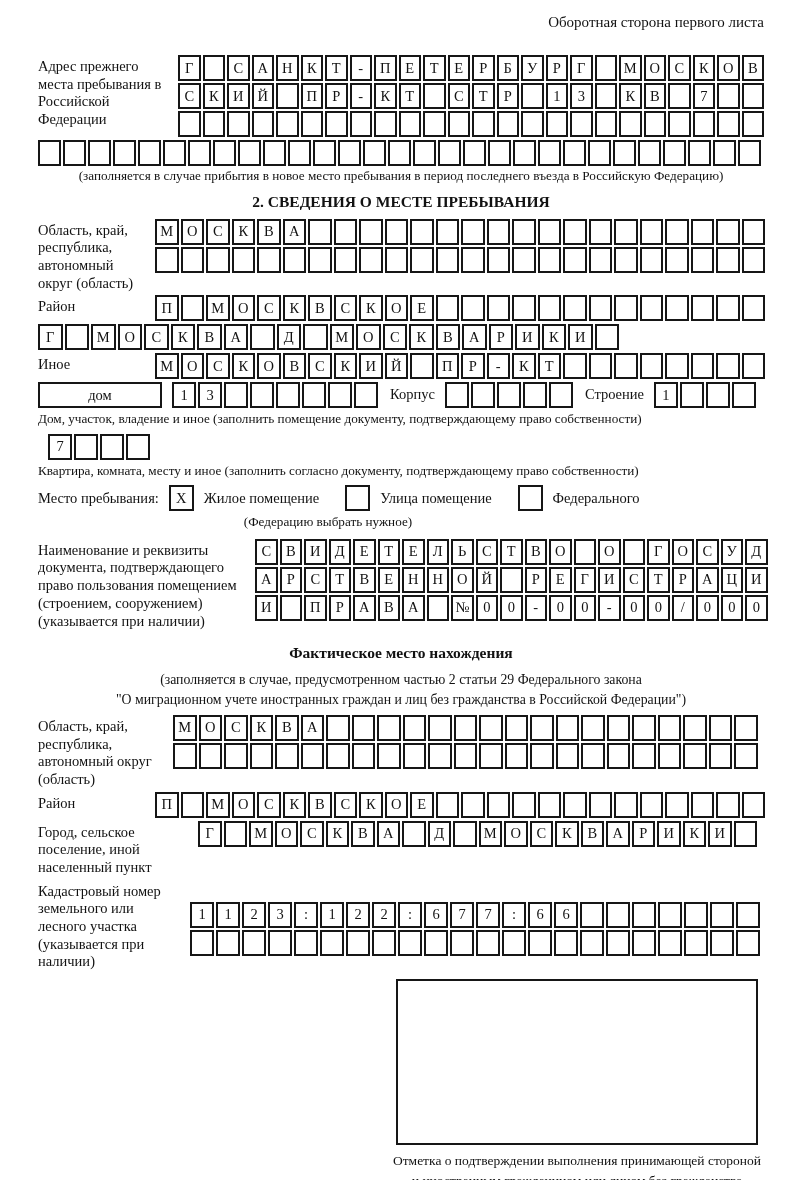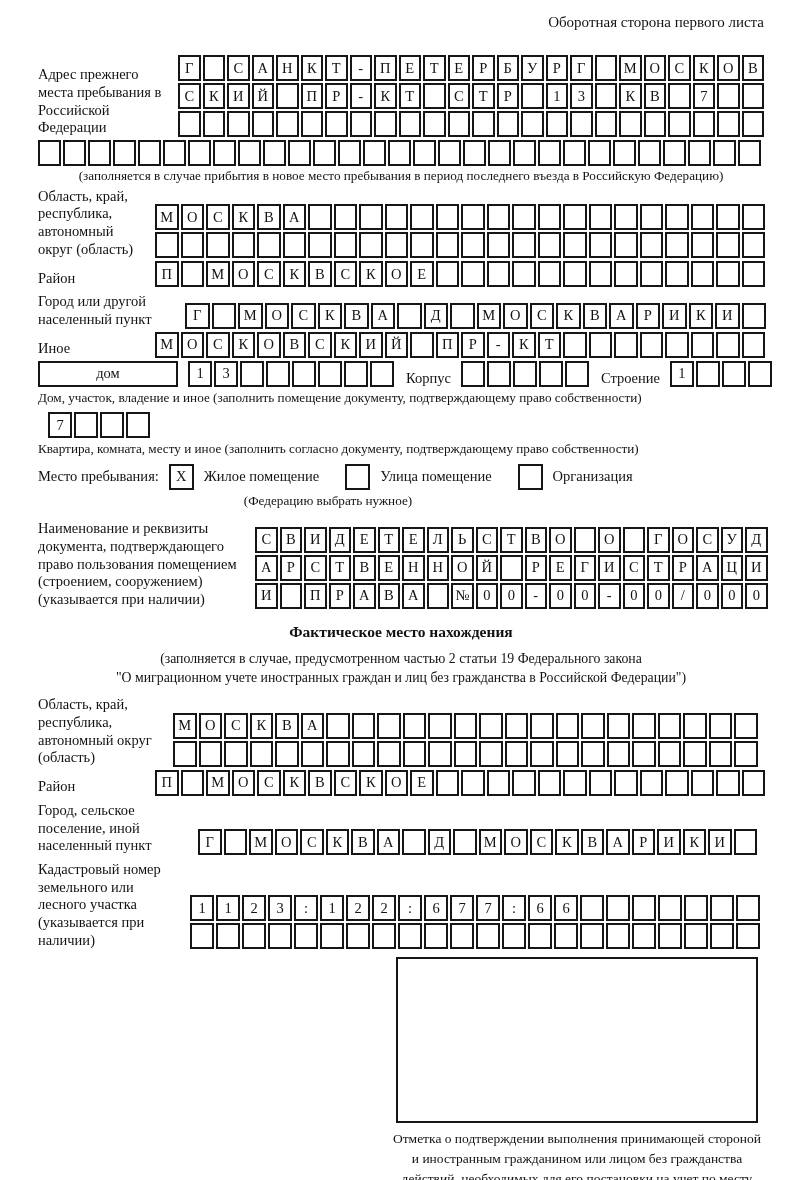--- a/index.html
+++ b/index.html
@@ -3,21 +3,21 @@
 <meta charset="utf-8">
 <style>
   html,body { margin:0; padding:0; }
   body {
     width:800px; height:1180px; background:#ffffff; overflow:hidden;
     font-family:"Liberation Serif", serif; color:#121212;
   }
   .sheet { box-sizing:border-box; width:800px; height:1180px; padding:14px 36px 0 38px; }
   .header-note { text-align:right; font-size:15px; margin-bottom:24px; }
 
-  .frow { display:flex; align-items:flex-end; margin-bottom:3px; }
+  .frow { display:flex; align-items:flex-start; margin-bottom:3px; }
   .flabel { flex:none; font-size:14.5px; line-height:1.22; padding-top:3px; padding-right:6px; box-sizing:border-box; }
   .cellcol { display:flex; flex-direction:column; gap:2px; }
   .cells { display:flex; gap:2px; flex:none; }
   .cell {
     box-sizing:border-box; flex:none; height:26px; border:2px solid #161616;
     display:flex; align-items:center; justify-content:center;
     font-size:14.5px; background:#fff;
   }
   .named-box {
     box-sizing:border-box; flex:none; height:26px; border:2px solid #161616;
@@ -157,20 +157,21 @@
       <span class="cell" style="width: 23px;"></span>
       <span class="cell" style="width: 23px;"></span>
       <span class="cell" style="width: 23px;"></span>
       <span class="cell" style="width: 23px;"></span>
       <span class="cell" style="width: 23px;"></span>
       <span class="cell" style="width: 23px;"></span>
       <span class="cell" style="width: 23px;"></span>
     </div>
   <div class="note note-center">(заполняется в случае прибытия в новое место пребывания в период последнего въезда в Российскую Федерацию)</div>
 
+  <div class="sec-title">2. СВЕДЕНИЯ О МЕСТЕ ПРЕБЫВАНИЯ</div>
 
   <div class="frow">
     <div class="flabel" style="width:117px">Область, край, республика, автономный округ (область)</div>
     <div class="cellcol">
       <div class="cells">
           <span class="cell" style="width: 23.5px;">М</span>
           <span class="cell" style="width: 23.5px;">О</span>
           <span class="cell" style="width: 23.5px;">С</span>
           <span class="cell" style="width: 23.5px;">К</span>
           <span class="cell" style="width: 23.5px;">В</span>
@@ -247,21 +248,20 @@
         <span class="cell" style="width: 23.5px;"></span>
         <span class="cell" style="width: 23.5px;"></span>
         <span class="cell" style="width: 23.5px;"></span>
         <span class="cell" style="width: 23.5px;"></span>
         <span class="cell" style="width: 23.5px;"></span>
         <span class="cell" style="width: 23.5px;"></span>
       </div>
   </div>
 
   <div class="frow">
-    <div class="flabel" style="width:147px">Город или другой населенный пункт</div>
     <div class="cells">
         <span class="cell" style="width: 24.5px;">Г</span>
         <span class="cell" style="width: 24.5px;"></span>
         <span class="cell" style="width: 24.5px;">М</span>
         <span class="cell" style="width: 24.5px;">О</span>
         <span class="cell" style="width: 24.5px;">С</span>
         <span class="cell" style="width: 24.5px;">К</span>
         <span class="cell" style="width: 24.5px;">В</span>
         <span class="cell" style="width: 24.5px;">А</span>
         <span class="cell" style="width: 24.5px;"></span>
@@ -305,21 +305,21 @@
         <span class="cell" style="width: 23.5px;"></span>
         <span class="cell" style="width: 23.5px;"></span>
         <span class="cell" style="width: 23.5px;"></span>
         <span class="cell" style="width: 23.5px;"></span>
         <span class="cell" style="width: 23.5px;"></span>
         <span class="cell" style="width: 23.5px;"></span>
       </div>
   </div>
 
   <div class="frow">
-    <div class="named-box" style="width:140px">дом</div>
+    <div class="named-box" style="width:124px">дом</div>
     <div class="cells" style="margin-left:10px">
         <span class="cell" style="width: 24px;">1</span>
         <span class="cell" style="width: 24px;">3</span>
         <span class="cell" style="width: 24px;"></span>
         <span class="cell" style="width: 24px;"></span>
         <span class="cell" style="width: 24px;"></span>
         <span class="cell" style="width: 24px;"></span>
         <span class="cell" style="width: 24px;"></span>
         <span class="cell" style="width: 24px;"></span>
       </div>
@@ -351,21 +351,21 @@
   </div>
   <div class="note" style="margin:2px 0 6px 0">Квартира, комната, месту и иное (заполнить согласно документу, подтверждающему право собственности)</div>
 
   <div class="frow stay-row">
     <span class="stay-lbl">Место пребывания:</span>
     <span class="checkbox">X</span>
     <span class="opt-lbl">Жилое помещение</span>
     <span class="checkbox"></span>
     <span class="opt-lbl">Улица помещение</span>
     <span class="checkbox"></span>
-    <span class="opt-lbl">Организация</span>
+    <span class="opt-lbl">Федерального</span>
   </div>
   <div class="note" style="text-align:center; width:440px; margin:0 0 8px 70px">(Федерацию выбрать нужное)</div>
 
   <div class="frow">
     <div class="flabel" style="width:217px">Наименование и реквизиты документа, подтверждающего право пользования помещением (строением, сооружением) (указывается при наличии)</div>
     <div class="cellcol">
       <div class="cells">
           <span class="cell" style="width: 22.5px;">С</span>
           <span class="cell" style="width: 22.5px;">В</span>
           <span class="cell" style="width: 22.5px;">И</span>
@@ -432,21 +432,21 @@
           <span class="cell" style="width: 22.5px;">/</span>
           <span class="cell" style="width: 22.5px;">0</span>
           <span class="cell" style="width: 22.5px;">0</span>
           <span class="cell" style="width: 22.5px;">0</span>
         </div>
     </div>
   </div>
 
   <div class="sec-title" style="margin-top:14px">Фактическое место нахождения</div>
   <div class="sub-note">
-    <div>(заполняется в случае, предусмотренном частью 2 статьи 19 Федерального закона</div>
+    <div>(заполняется в случае, предусмотренном частью 2 статьи 29 Федерального закона</div>
     <div>"О миграционном учете иностранных граждан и лиц без гражданства в Российской Федерации")</div>
   </div>
 
   <div class="frow">
     <div class="flabel" style="width:135px">Область, край, республика, автономный округ (область)</div>
     <div class="cellcol">
       <div class="cells">
           <span class="cell" style="width: 23.5px;">М</span>
           <span class="cell" style="width: 23.5px;">О</span>
           <span class="cell" style="width: 23.5px;">С</span>

